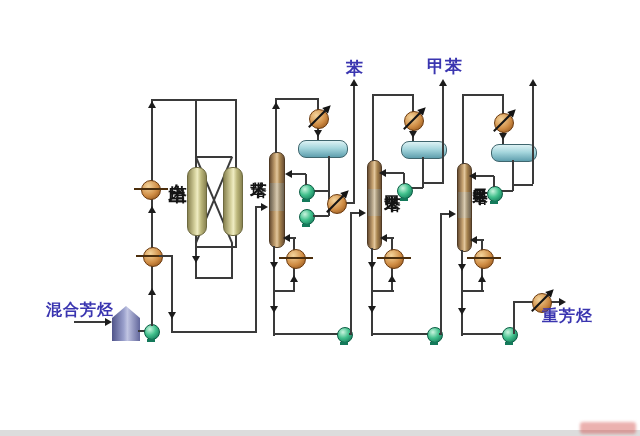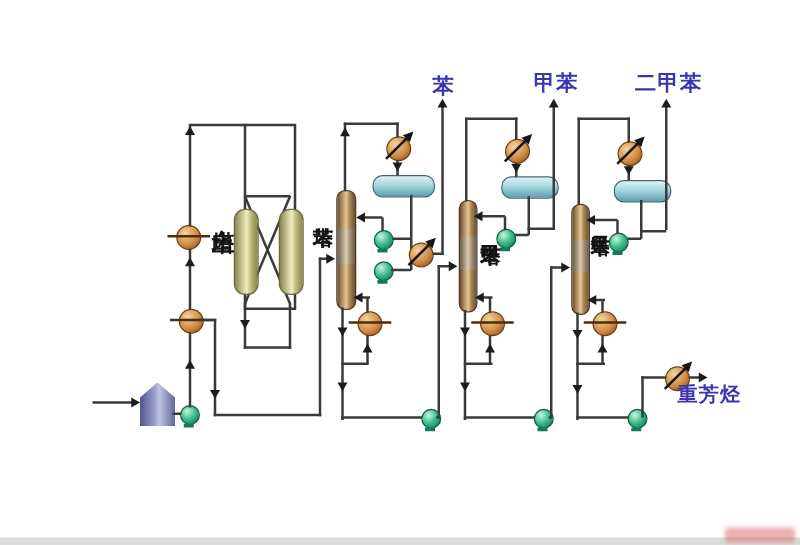--- a/index.html
+++ b/index.html
@@ -45,20 +45,21 @@
          font-family:"DejaVu Serif","Liberation Serif",serif;font-size:21px;letter-spacing:5px;}
   .strip{position:absolute;left:0;top:430px;width:640px;height:6px;background:#dcdcdc;}
   .wm{position:absolute;left:580px;top:422px;width:56px;height:12px;border-radius:3px;
       background:rgba(205,60,55,.4);filter:blur(1.5px);}
 </style>
 </head>
 <body>
 
 <div id="canvas">
 
+  <div class="slabel" style="left:46px;top:300px;font-size:16px;">混合芳烃</div>
   <div class="hl" style="left:74px;top:321px;width:32px;"></div>
   <div class="ar r" style="left:105px;top:318px;"></div>
   <div class="tank" style="left:112px;top:306px;"></div>
   <div class="hl" style="left:138px;top:330px;width:8px;"></div>
   <div class="pump" style="left:144px;top:324px;"></div>
   <div class="vl" style="left:151px;top:100px;height:226px;"></div>
   <div class="hx tube" style="left:141px;top:180px;"></div>
   <div class="hx tube" style="left:143px;top:247px;"></div>
   <div class="ar u" style="left:148px;top:288px;"></div>
   <div class="ar u" style="left:148px;top:206px;"></div>
@@ -176,21 +177,20 @@
   <div class="drum" style="left:491px;top:144px;width:44px;height:16px;"></div>
   <div class="vl" style="left:512px;top:160px;height:31px;"></div>
   <div class="hl" style="left:501px;top:190px;width:12px;"></div>
   <div class="pump" style="left:487px;top:186px;"></div>
   <div class="vl" style="left:493px;top:176px;height:11px;"></div>
   <div class="hl" style="left:475px;top:175px;width:19px;"></div>
   <div class="ar l" style="left:469px;top:172px;"></div>
   <div class="hl" style="left:512px;top:184px;width:21px;"></div>
   <div class="vl" style="left:532px;top:84px;height:100px;"></div>
   <div class="ar u" style="left:529px;top:79px;"></div>
-  <div class="slabel" style="left:508px;top:55px;font-size:17px;">二甲苯</div>
 
   <div class="vl" style="left:461px;top:250px;height:86px;"></div>
   <div class="ar d" style="left:458px;top:264px;"></div>
   <div class="ar d" style="left:458px;top:308px;"></div>
   <div class="hl" style="left:461px;top:290px;width:23px;"></div>
   <div class="vl" style="left:481px;top:240px;height:51px;"></div>
   <div class="hx tube" style="left:474px;top:249px;"></div>
   <div class="ar u" style="left:478px;top:275px;"></div>
   <div class="hl" style="left:476px;top:239px;width:8px;"></div>
   <div class="ar l" style="left:470px;top:236px;"></div>

